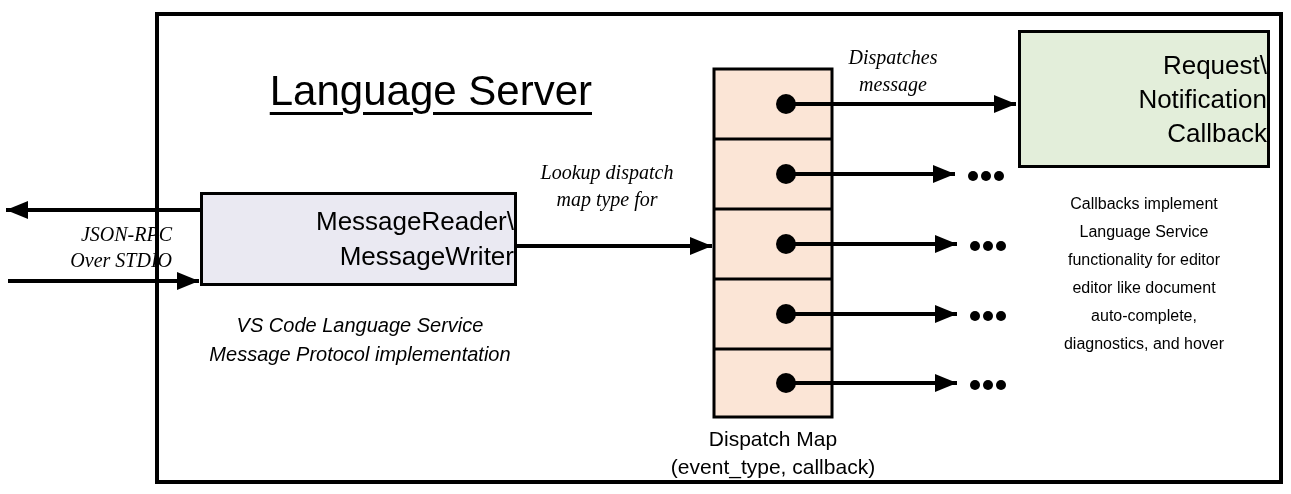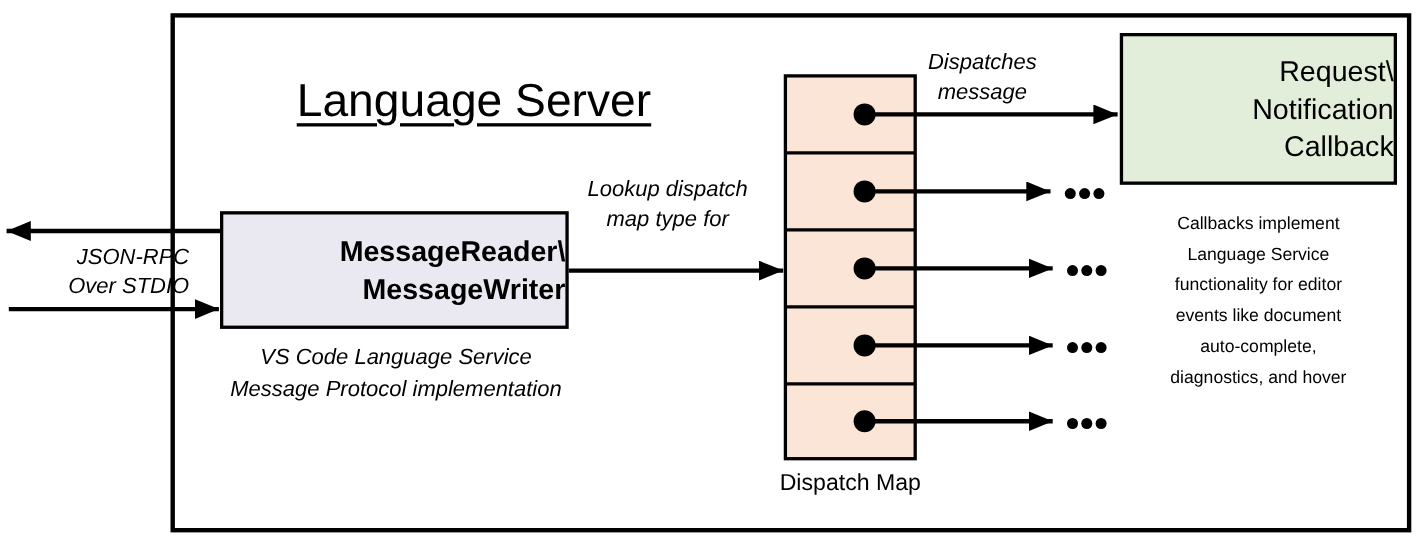--- a/index.html
+++ b/index.html
@@ -43,25 +43,24 @@
     box-sizing: border-box;
     border: 3px solid #000000;
     display: flex;
     flex-direction: column;
     align-items: flex-end;
     justify-content: center;
     text-align: center;
   }
   .reader-box {
     left: 200px; top: 192px;
-    width: 317px; height: 107px;
+    width: 317px; height: 94px;
     background: #eae9f2;
     font-size: 26px;
     line-height: 35px;
-    font-weight: bold;
   }
   .callback-box {
     left: 1018px; top: 30px;
     width: 252px; height: 138px;
     background: #e3eeda;
     font-size: 26px;
     line-height: 34px;
   }
 
   .caption {
@@ -70,20 +69,21 @@
     line-height: 29px;
   }
   .reader-caption { left: 162px; top: 311px; width: 396px; font-style: italic; }
   .map-caption    { left: 639px; top: 425px; width: 268px; line-height: 28px; font-size: 21px; }
 
   .annot {
     text-align: center;
     font-style: italic;
     font-size: 20px;
     line-height: 26px;
+    font-family: Liberation Serif, serif;
   }
   .stdio-label      { left: 22px;  top: 221px; width: 150px; text-align: right; }
   .lookup-label     { left: 513px; top: 159px; width: 188px; line-height: 27px; }
   .dispatches-label { left: 822px; top: 44px;  width: 142px; line-height: 27px; }
 
   .callbacks-note {
     left: 1005px; top: 190px;
     width: 278px;
     text-align: center;
     font-size: 16px;
@@ -134,27 +134,28 @@
   <div class="abs node-box callback-box">
     <div>Request\</div>
     <div>Notification</div>
     <div>Callback</div>
   </div>
 
   <div class="abs callbacks-note">
     <div>Callbacks implement</div>
     <div>Language Service</div>
     <div>functionality for editor</div>
-    <div>events like document</div>
+    <div>editor like document</div>
     <div>auto-complete,</div>
     <div>diagnostics, and hover</div>
   </div>
 
   <div class="abs caption map-caption">
     <div>Dispatch Map</div>
+    <div>(event_type, callback)</div>
   </div>
 
   <svg class="overlay" viewBox="0 0 1291 494" xmlns="http://www.w3.org/2000/svg">
     <defs>
       <marker id="ah" markerUnits="userSpaceOnUse" markerWidth="24" markerHeight="20" refX="22" refY="9" orient="auto">
         <polygon points="0,0 22,9 0,18" fill="#000000"></polygon>
       </marker>
     </defs>
 
     <rect x="714" y="69" width="118" height="348" fill="#fbe5d6" stroke="#000000" stroke-width="3"></rect>

